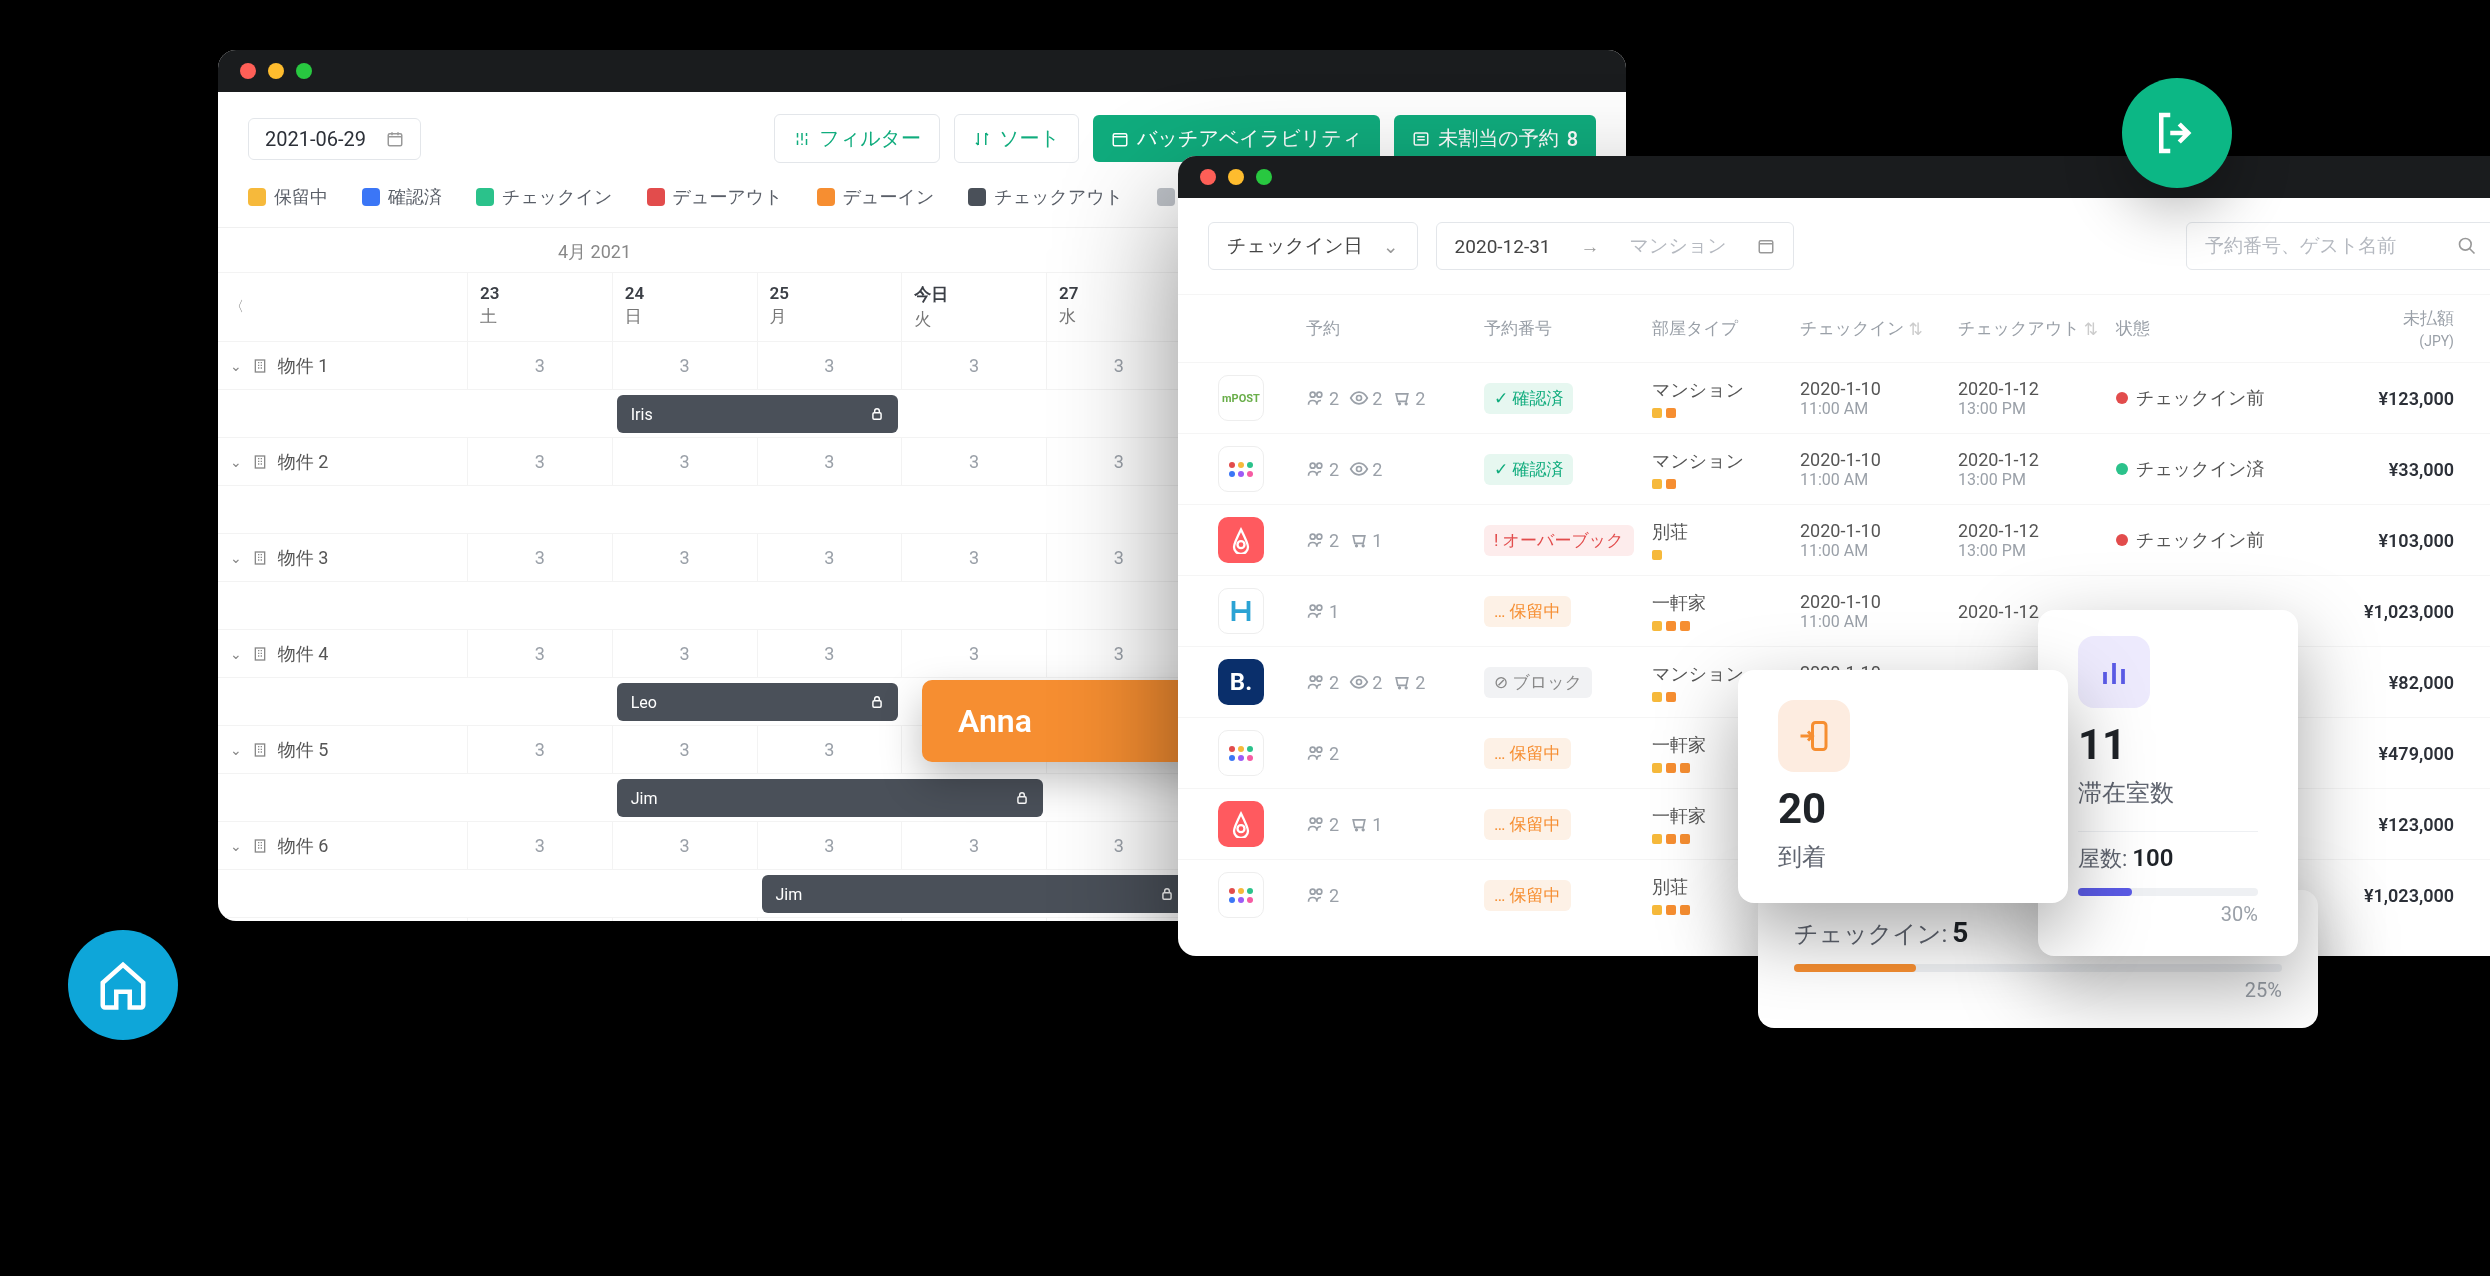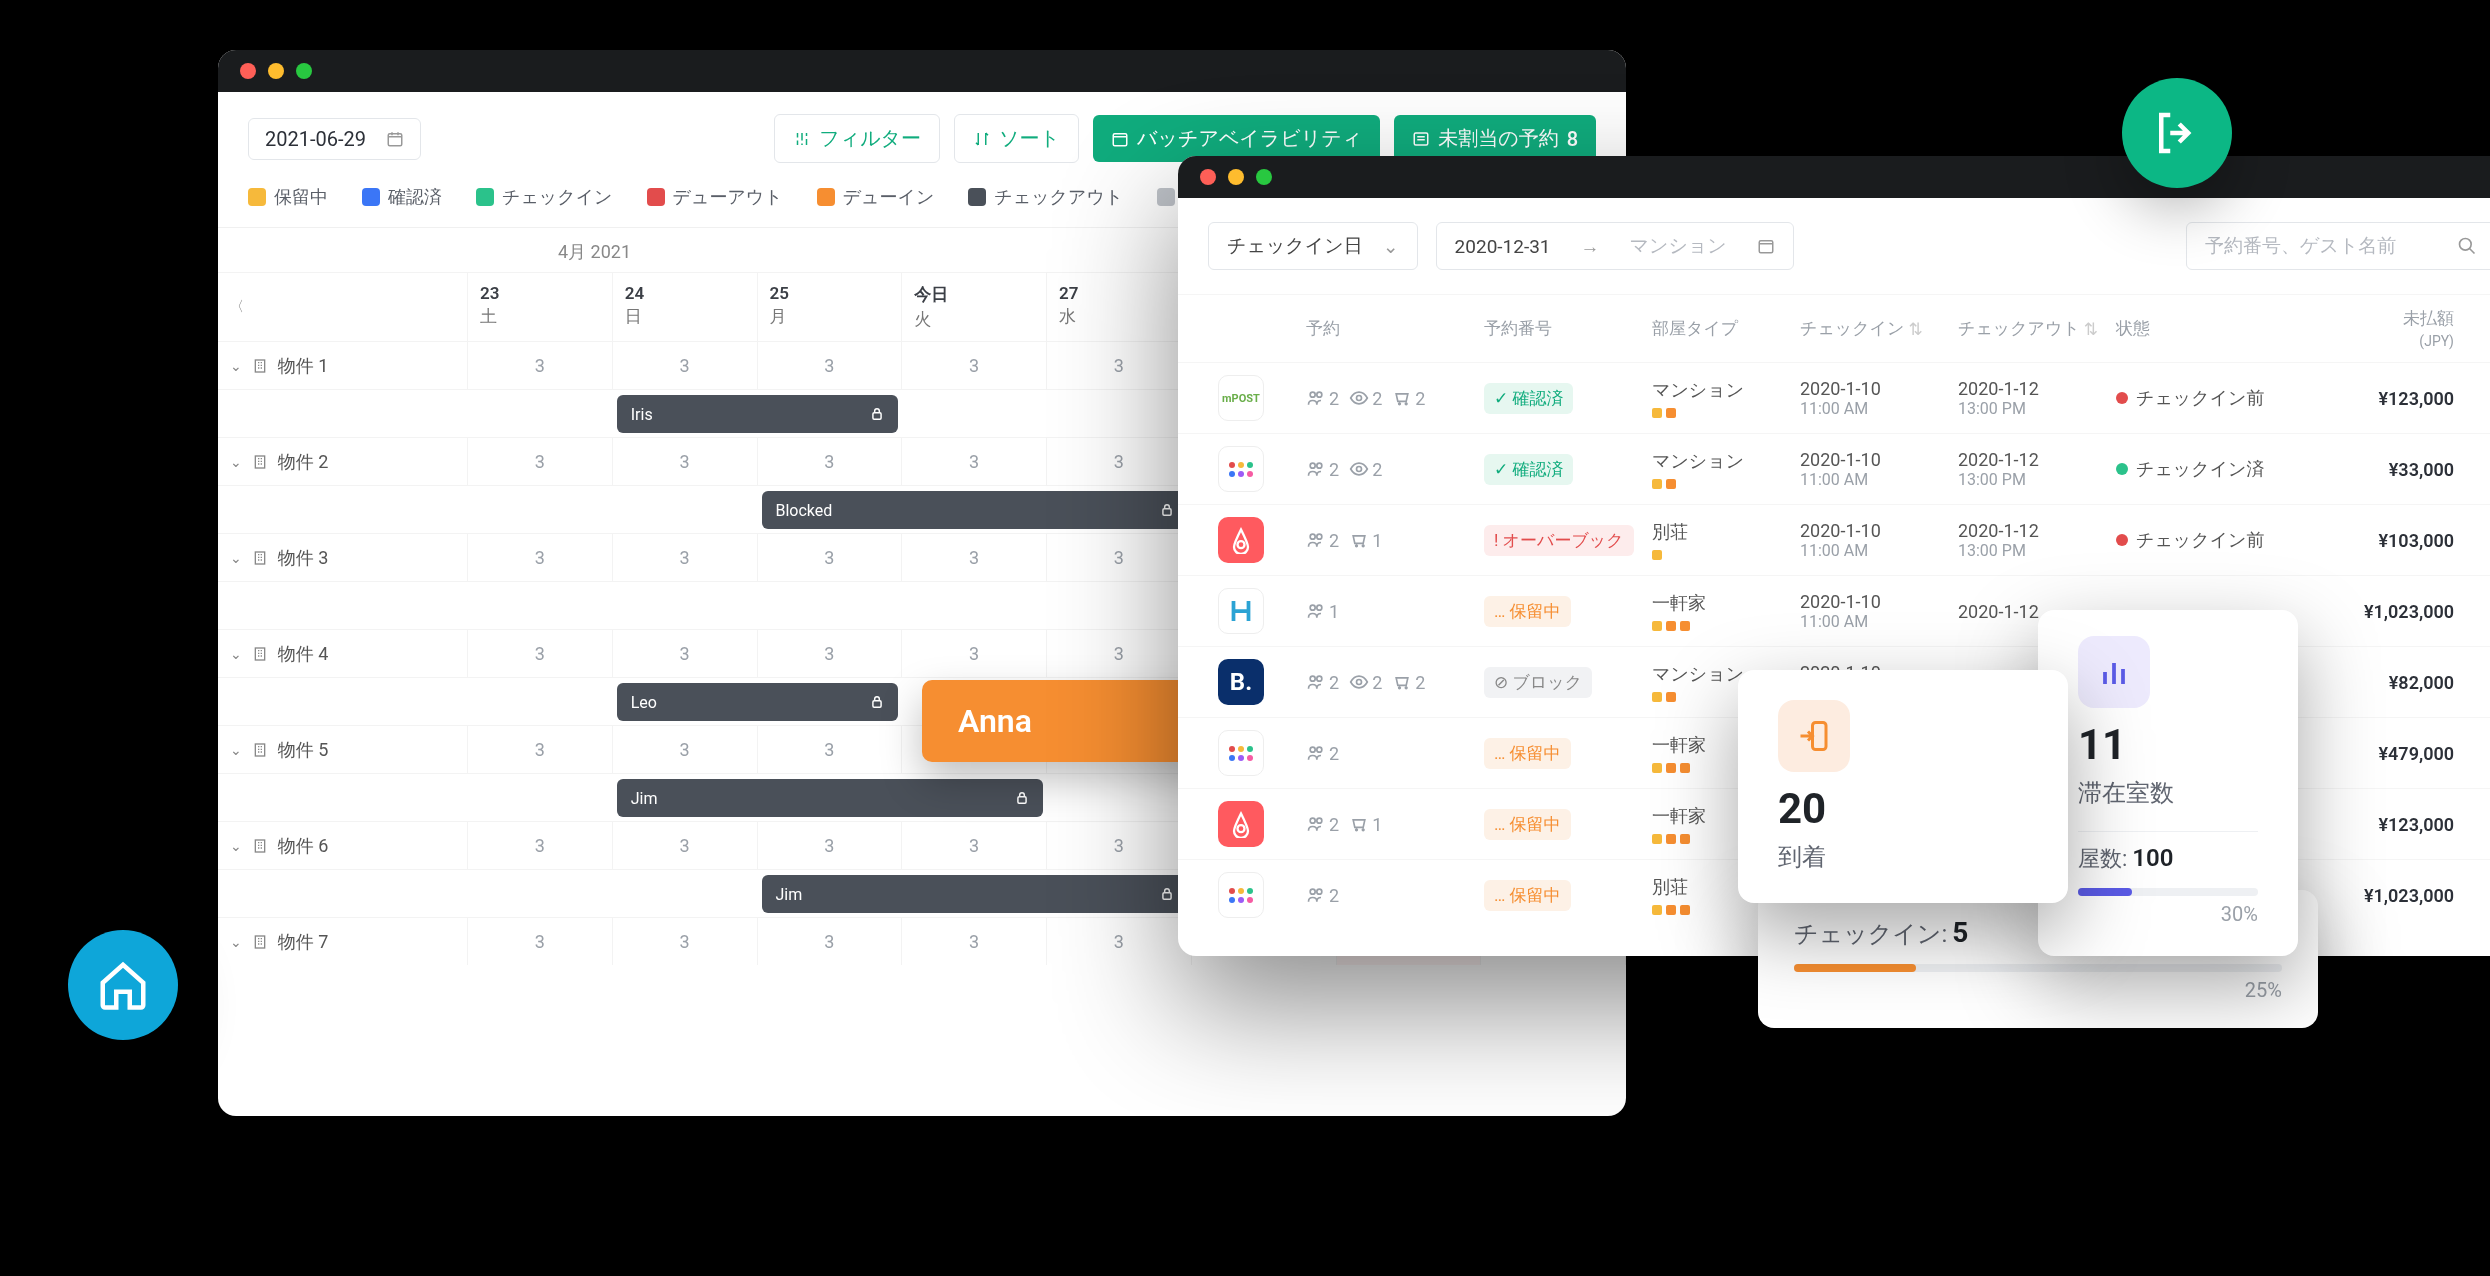--- a/index.html
+++ b/index.html
@@ -45,21 +45,21 @@
     align-items: center;
     padding: 0 22px;
     gap: 12px;
   }
   .chrome span { width: 16px; height: 16px; border-radius: 50%; }
   .chrome .r { background:#fe5f57; }
   .chrome .y { background:#febc2e; }
   .chrome .g { background:#28c840; }
 
   
-  .win1 { left: 218px; top: 50px; width: 1408px; height: 1066px; z-index: 1; }
+  .win1 { left: 218px; top: 50px; width: 1408px; height: 871px; z-index: 1; }
 
   .toolbar {
     display: flex;
     align-items: center;
     padding: 22px 30px 14px;
     gap: 14px;
   }
   .date-input {
     display: flex;
     align-items: center;
@@ -400,27 +400,20 @@
       <div class="cell num">3</div>
       <div class="cell num">3</div>
       <div class="cell num">3</div>
       <div class="cell num">3</div>
       <div class="cell num">3</div>
       <div class="cell num">3</div>
       <div class="cell num danger-col">0</div>
       <div class="cell num">3</div>
       <div style="grid-column: 1 / -1; position: relative; height: 48px; border-top: 1px solid rgb(243, 243, 243);">
         <div style="position: absolute; left: 1118.5px; top: 0px; width: 144.75px; height: 100%; background: rgb(255, 245, 245);"></div>
-        <div class="bar" style="background: rgb(74, 80, 89); left: 543.5px; width: 426.25px; top: 5px;">
-          <span>Blocked</span>
-          <svg width="14" height="14" viewBox="0 0 24 24" fill="none" stroke="#fff" stroke-width="2.5">
-            <rect x="5" y="10" width="14" height="11" rx="2"></rect>
-            <path d="M8 10V7a4 4 0 018 0v3"></path>
-          </svg>
-        </div>
         <div class="bar" style="background: rgb(74, 80, 89); left: 1122.5px; width: 78.85px; top: 5px;">
           <span>Shery</span>
         </div>
         <div class="bar" style="background: rgb(43, 194, 139); left: 1209.35px; width: 194.65px; top: 5px;">
           <span>sim V</span>
         </div>
       </div>
       <div class="cell prop">
         <span class="chev">⌄</span>
     <svg width="16" height="16" viewBox="0 0 24 24" fill="none" stroke="#888" stroke-width="2">

